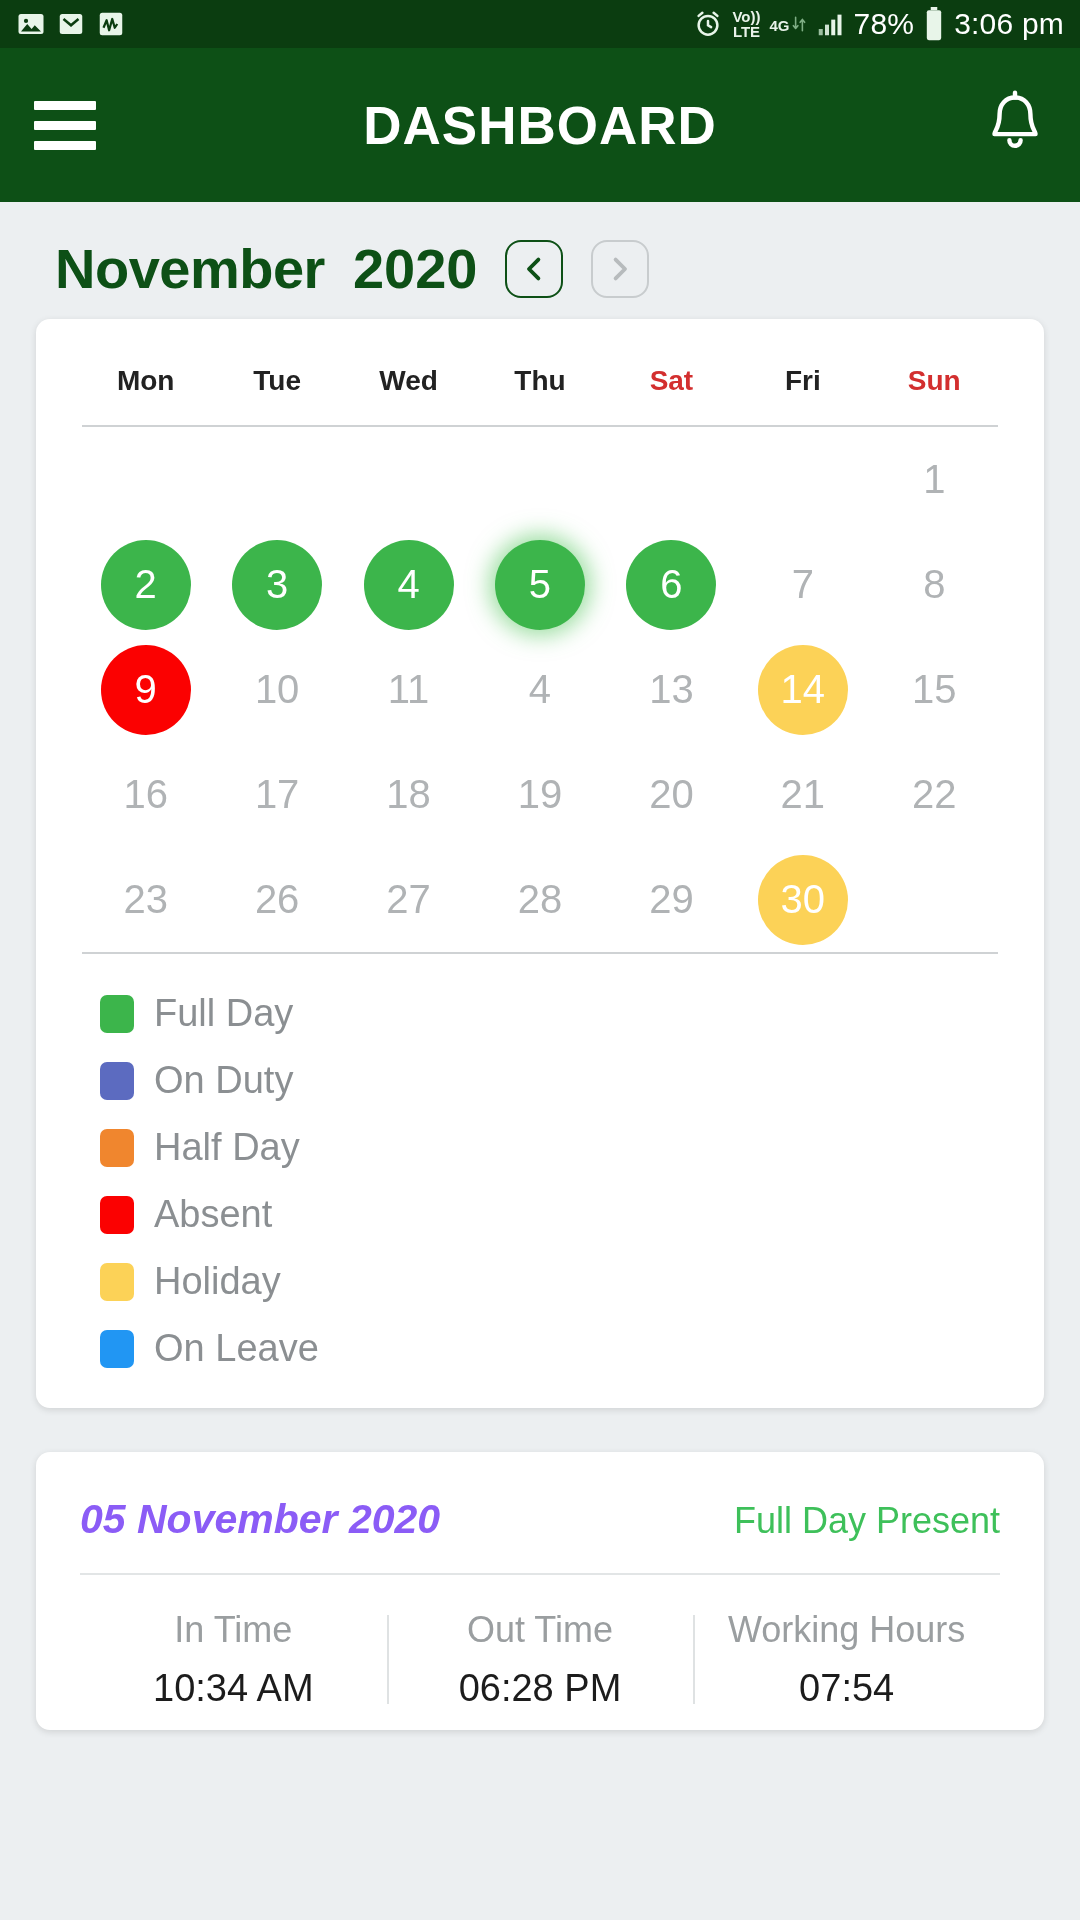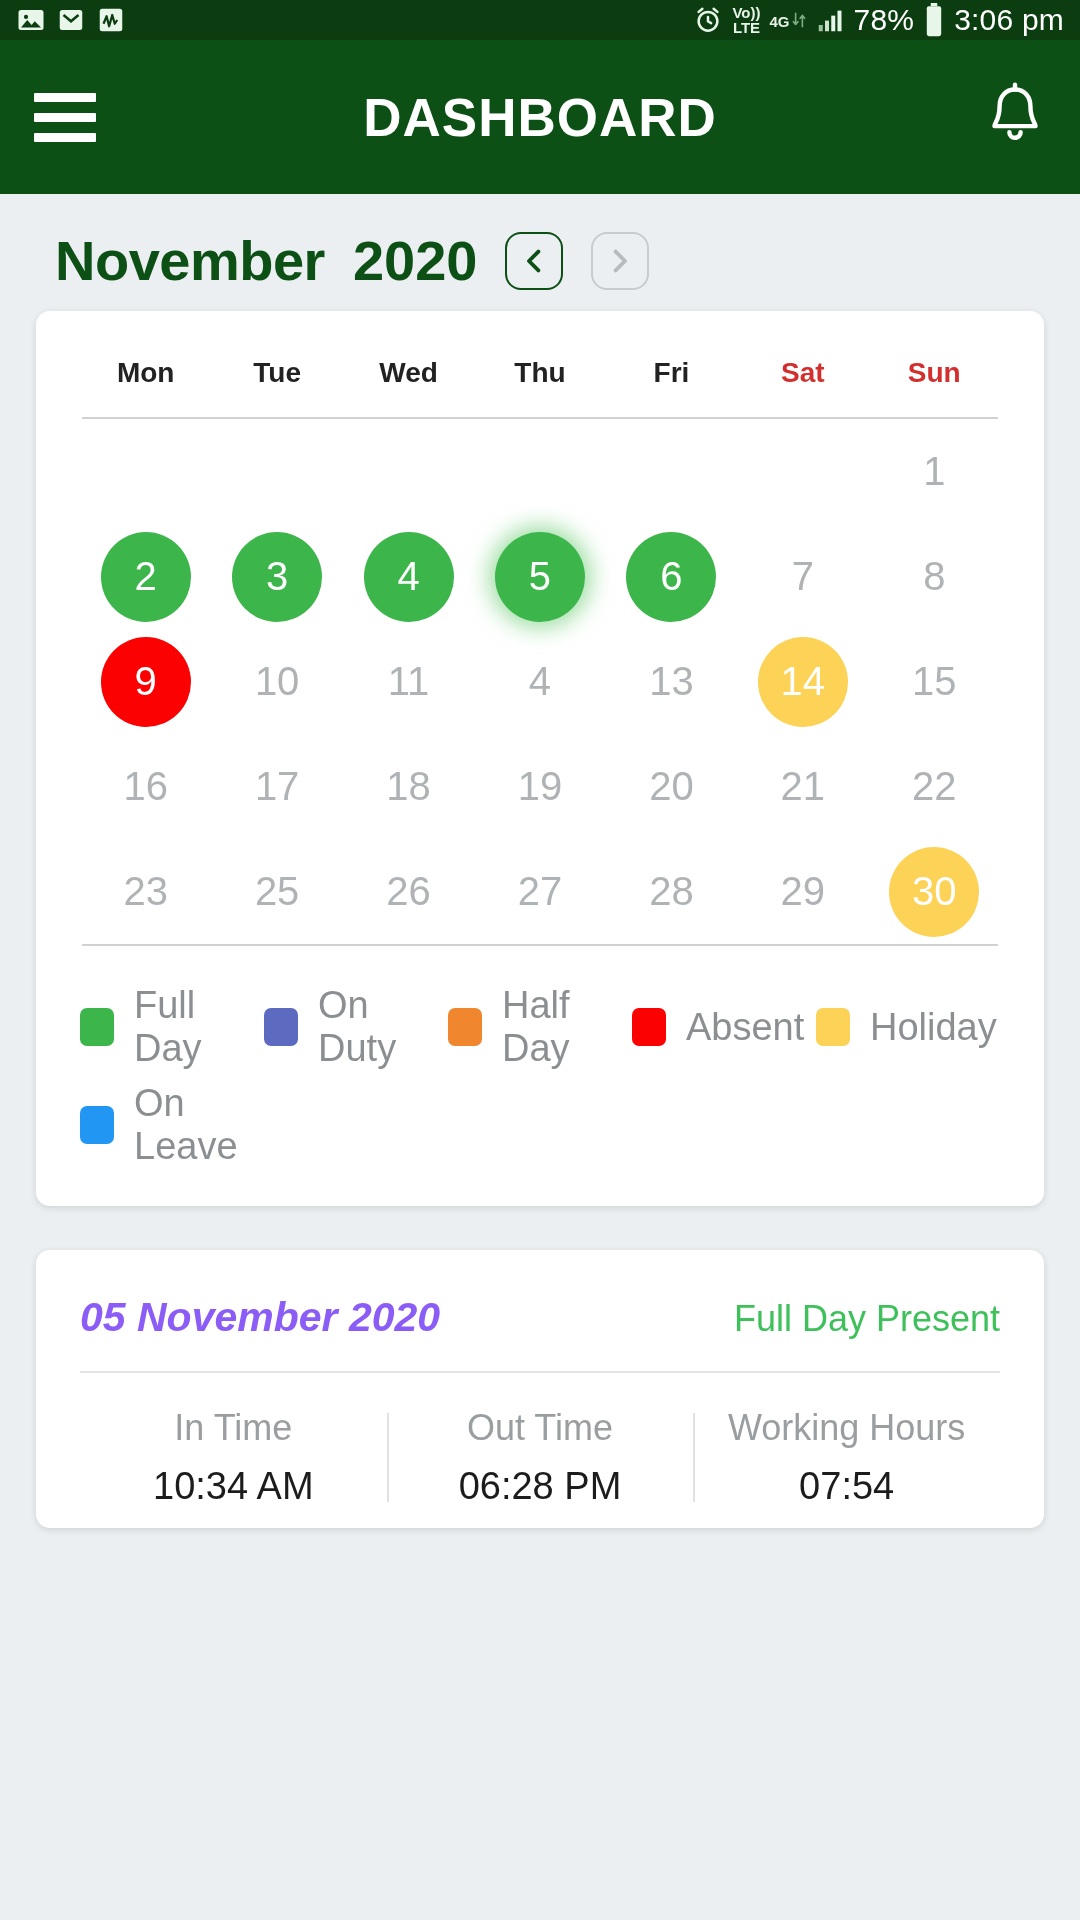--- a/index.html
+++ b/index.html
@@ -5,21 +5,21 @@
   * { margin:0; padding:0; box-sizing:border-box; }
   html, body {
     width:1080px; height:1920px;
     font-family:"Liberation Sans", sans-serif;
     background:#eceff1;
     overflow:hidden;
   }
 
   
   .statusbar{
-    height:40px; background:#0b3d10; color:#e8f5e9;
+    height:48px; background:#0b3d10; color:#e8f5e9;
     display:flex; align-items:center; padding:0 16px;
   }
   .sb-left{ display:flex; align-items:center; gap:10px; }
   .sb-right{ margin-left:auto; display:flex; align-items:center; gap:9px; }
   .sb-ico{ display:block; }
   .sb-text{ font-size:30px; letter-spacing:.2px; color:#ffffff; }
   .sb-small{ font-size:15px; line-height:15px; color:#e9f3ea; text-align:center; font-weight:bold;}
   .volte{ display:flex; flex-direction:column; align-items:center; }
   .fourg{ display:flex; align-items:flex-end; gap:2px; }
 
@@ -73,22 +73,22 @@
   .daynum{
     width:90px; height:90px; border-radius:50%;
     display:flex; align-items:center; justify-content:center;
     font-size:40px; color:#b0b3b5; cursor:pointer;
   }
   .daynum.filled{ color:#fff; }
   .daynum.selected{ box-shadow:0 0 22px 6px rgba(76,195,85,.55); }
 
   
   .legend{
-    display:grid; grid-template-columns:repeat(5,1fr);
-    row-gap:12px; padding:38px 44px 8px 44px;
+    display:grid; grid-template-columns:repeat(1,1fr);
+    row-gap:24px; padding:38px 44px 8px 64px;
   }
   .leg-item{ display:flex; align-items:center; gap:20px; }
   .swatch{ width:34px; height:38px; border-radius:7px; flex:none; }
   .leg-label{ font-size:38px; color:#8b8f92; }
 
   
   .detail-card{ margin-top:44px; padding:44px 44px 20px 44px; }
   .detail-head{ display:flex; align-items:baseline; }
   .detail-date{ font-size:41px; font-weight:bold; color:#8b5cf6;font-style:italic; }
   .detail-status{ margin-left:auto; font-size:36px; color:#3ec05a; }
@@ -179,22 +179,22 @@
       </svg>
   </div>
 </div>
 
 <div class="card cal-card">
   <div class="cal-grid" id="dow-row">
       <div class="dow">Mon</div>
       <div class="dow">Tue</div>
       <div class="dow">Wed</div>
       <div class="dow">Thu</div>
+      <div class="dow weekend">Sat</div>
       <div class="dow">Fri</div>
-      <div class="dow weekend">Sat</div>
       <div class="dow weekend">Sun</div>
     </div>
   <div class="hrule"></div>
   <div class="cal-grid" id="days-grid">
       <div class="day-cell empty"></div>
       <div class="day-cell empty"></div>
       <div class="day-cell empty"></div>
       <div class="day-cell empty"></div>
       <div class="day-cell empty"></div>
       <div class="day-cell empty"></div>
@@ -259,23 +259,20 @@
         <div class="daynum">20</div>
       </div>
       <div class="day-cell">
         <div class="daynum">21</div>
       </div>
       <div class="day-cell">
         <div class="daynum">22</div>
       </div>
       <div class="day-cell">
         <div class="daynum">23</div>
-      </div>
-      <div class="day-cell">
-        <div class="daynum">25</div>
       </div>
       <div class="day-cell">
         <div class="daynum">26</div>
       </div>
       <div class="day-cell">
         <div class="daynum">27</div>
       </div>
       <div class="day-cell">
         <div class="daynum">28</div>
       </div>

